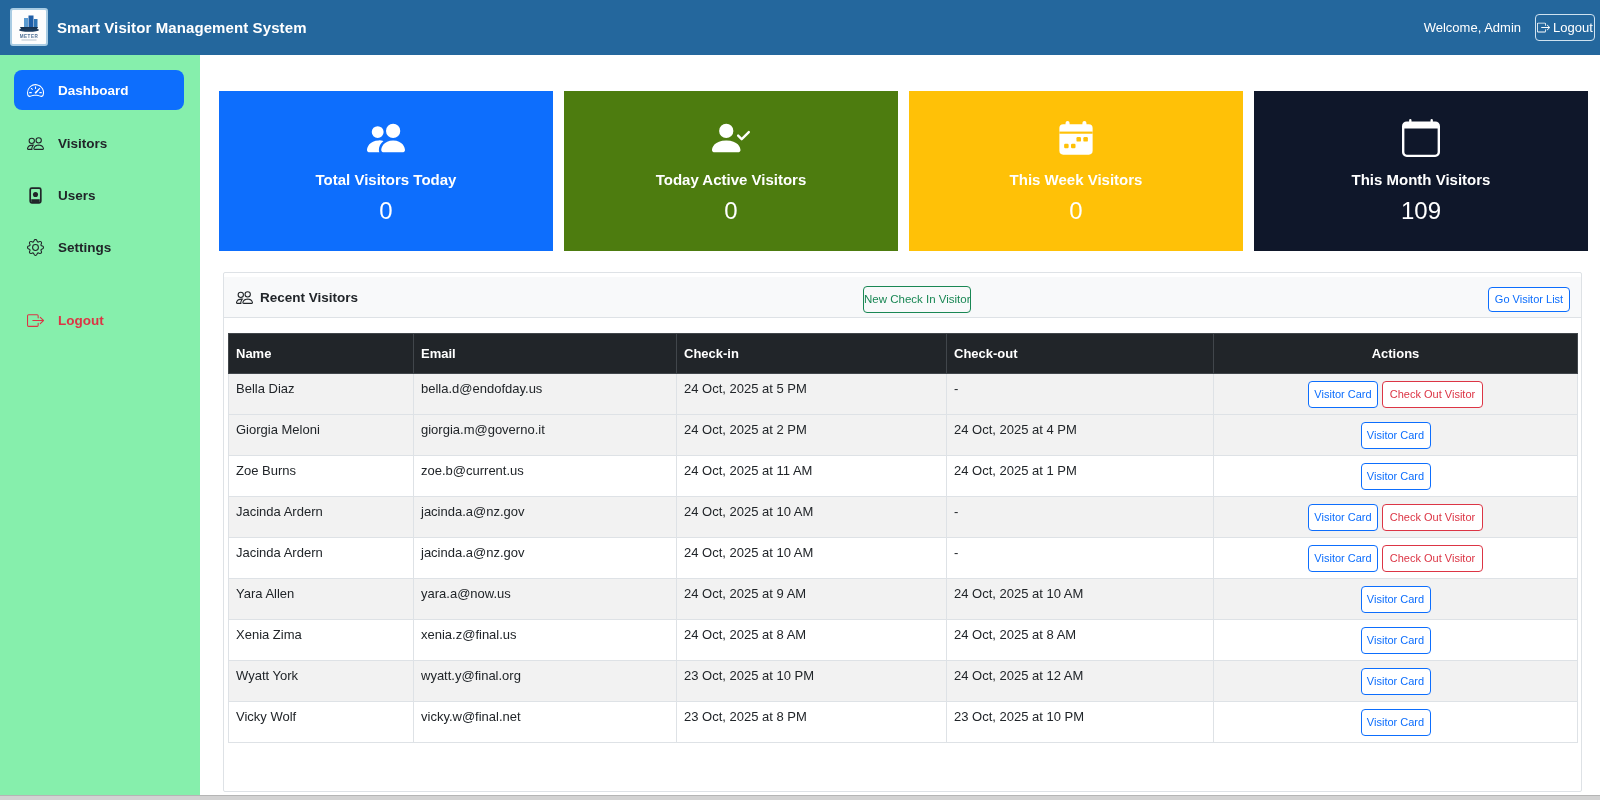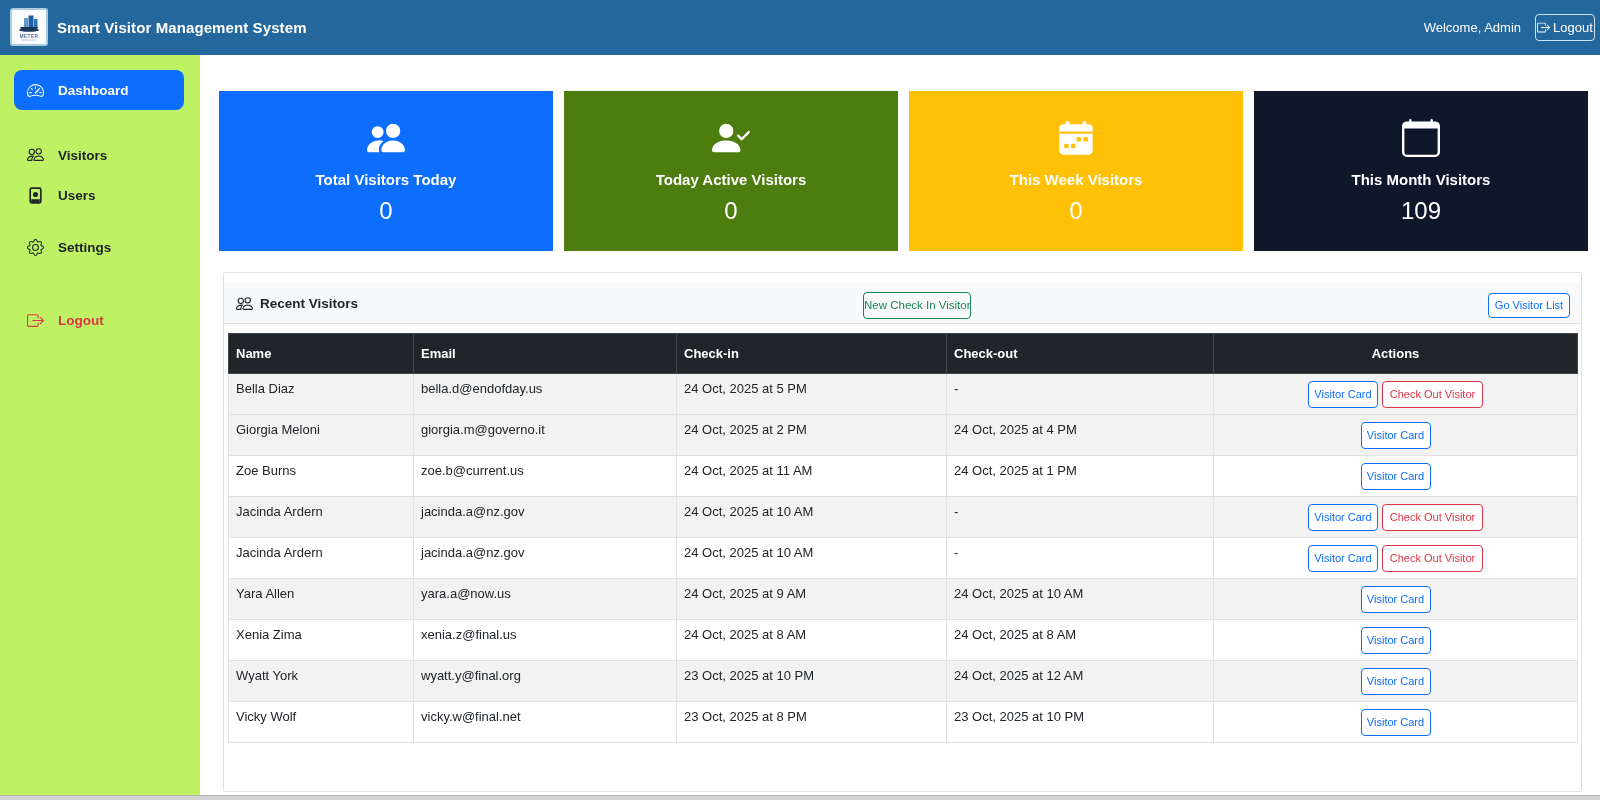--- a/index.html
+++ b/index.html
@@ -6,35 +6,35 @@
 html,body { width:1600px; height:800px; overflow:hidden; font-family:"Liberation Sans", sans-serif; background:#fff; }
 
 
 .nav { position:absolute; left:0; top:0; width:1600px; height:55px; background:#24679d; }
 .logo { position:absolute; left:10px; top:8px; width:38px; height:38px; background:#fdfdfd; border:2px solid #a9cce3; border-radius:3px; }
 .navtitle { position:absolute; left:57px; top:0; height:55px; line-height:55px; color:#fff; font-size:15px; font-weight:600; letter-spacing:0.1px; }
 .welcome { position:absolute; right:79px; top:0; height:55px; line-height:55px; color:#fff; font-size:13px; }
 .logoutbtn { position:absolute; right:5px; top:14px; width:60px; height:27px; border:1px solid #cfe2f0; border-radius:4px; color:#fff; font-size:13px; line-height:25px; text-align:center; }
 
 
-.side { position:absolute; left:0; top:55px; width:200px; height:745px; background:#bef264; }
+.side { position:absolute; left:0; top:55px; width:200px; height:745px; background:#86efac; }
 .navitem { position:absolute; left:14px; width:170px; height:40px; display:flex; align-items:center; font-size:13.5px; font-weight:600; color:#212529; }
 .navitem svg { margin-left:13px; margin-right:14px; flex:none; }
 .navitem.active { background:#0d6efd; border-radius:8px; color:#fff; }
 .navitem.logout { color:#dc3545; }
 
 
 .card1 { position:absolute; top:91px; height:160px; width:334px; color:#fff; text-align:center; }
 .card1 .icon { margin-top:28px; height:37px; }
 .card1 .t { font-size:15px; font-weight:700; margin-top:15px; }
 .card1 .n { font-size:24px; margin-top:9px; }
 
 
 .rcard { position:absolute; left:223px; top:272px; width:1359px; height:520px; background:#fff; border:1px solid #dee2e6; border-radius:2px; }
-.rhead { position:absolute; left:0; top:10px; width:100%; height:41px; background:#f8f9fa; border-bottom:1px solid #dee2e6; }
+.rhead { position:absolute; left:0; top:4px; width:100%; height:41px; background:#f8f9fa; border-bottom:1px solid #dee2e6; }
 .rtitle { position:absolute; left:12px; top:0; height:41px; display:flex; align-items:center; font-size:13.5px; font-weight:700; color:#212529; }
 .rtitle svg { margin-right:7px; }
 .btn-green { position:absolute; left:639px; top:9px; width:108px; height:27px; border:1px solid #198754; color:#198754; border-radius:4px; font-size:11.5px; text-align:center; line-height:25px; background:transparent; white-space:nowrap; }
 .btn-blue-o { position:absolute; right:11px; top:10px; width:82px; height:25px; border:1px solid #0d6efd; color:#0d6efd; border-radius:4px; font-size:11px; text-align:center; line-height:23px; background:#fff; white-space:nowrap; }
 
 
 table.vt { position:absolute; left:228px; top:333px; width:1349px; border-collapse:collapse; table-layout:fixed; font-size:13px; color:#212529; }
 table.vt th { background:#212529; color:#fff; font-weight:700; height:40px; text-align:left; padding:0 0 0 7px; border:1px solid #41464b; font-size:13px; }
 table.vt th.c { text-align:center; padding:0; }
 table.vt td { height:41px; border:1px solid #dee2e6; padding:7px 0 0 7px; background:#fff; vertical-align:top; }
@@ -68,21 +68,21 @@
       <path d="M15.854 8.354a.5.5 0 0 0 0-.708l-3-3a.5.5 0 0 0-.708.708L14.293 7.5H5.5a.5.5 0 0 0 0 1h8.793l-2.147 2.146a.5.5 0 0 0 .708.708l3-3z"></path>
     </svg>Logout</div>
 </div>
 
 <div class="side">
   <div class="navitem active" style="top:15px;">
     <svg width="17" height="17" viewBox="0 0 16 16" fill="#fff">
       <path d="M8 4a.5.5 0 0 1 .5.5V6a.5.5 0 0 1-1 0V4.5A.5.5 0 0 1 8 4zM3.732 5.732a.5.5 0 0 1 .707 0l.915.914a.5.5 0 1 1-.708.708l-.914-.915a.5.5 0 0 1 0-.707zM2 10a.5.5 0 0 1 .5-.5h1.586a.5.5 0 0 1 0 1H2.5A.5.5 0 0 1 2 10zm9.5 0a.5.5 0 0 1 .5-.5h1.5a.5.5 0 0 1 0 1H12a.5.5 0 0 1-.5-.5zm.754-4.246a.389.389 0 0 0-.527-.02L7.547 9.31a.91.91 0 1 0 1.302 1.258l3.434-4.297a.389.389 0 0 0-.029-.518z"></path>
       <path d="M0 10a8 8 0 1 1 15.547 2.661c-.442 1.253-1.845 1.602-2.932 1.25C11.309 13.488 9.475 13 8 13c-1.474 0-3.31.488-4.615.911-1.087.352-2.49.003-2.932-1.25A7.988 7.988 0 0 1 0 10zm8-7a7 7 0 0 0-6.603 9.329c.203.575.923.876 1.68.63C4.397 12.533 6.358 12 8 12s3.604.532 4.923.96c.757.245 1.477-.056 1.68-.631A7 7 0 0 0 8 3z"></path>
     </svg>Dashboard</div>
-  <div class="navitem" style="top:68px;align-items:flex-end;">
+  <div class="navitem" style="top:68px;">
     <svg width="17" height="17" viewBox="0 0 16 16" fill="#212529">
       <path d="M15 14s1 0 1-1-1-4-5-4-5 3-5 4 1 1 1 1h8zm-7.978-1A.261.261 0 0 1 7 12.996c.001-.264.167-1.03.76-1.72C8.312 10.629 9.282 10 11 10c1.717 0 2.687.63 3.24 1.276.593.69.758 1.457.76 1.72l-.008.002a.274.274 0 0 1-.014.002H7.022zM11 7a2 2 0 1 0 0-4 2 2 0 0 0 0 4zm3-2a3 3 0 1 1-6 0 3 3 0 0 1 6 0zM6.936 9.28a5.88 5.88 0 0 0-1.23-.247A7.35 7.35 0 0 0 5 9c-4 0-5 3-5 4 0 .667.333 1 1 1h4.216A2.238 2.238 0 0 1 5 13c0-1.01.377-2.042 1.09-2.904.243-.294.526-.569.846-.816zM4.92 10A5.493 5.493 0 0 0 4 13H1c0-.26.164-1.03.76-1.724.545-.636 1.492-1.256 3.16-1.275zM1.5 5.5a3 3 0 1 1 6 0 3 3 0 0 1-6 0zm3-2a2 2 0 1 0 0 4 2 2 0 0 0 0-4z"></path>
     </svg>Visitors</div>
   <div class="navitem" style="top:120px;">
     <svg width="17" height="17" viewBox="0 0 16 16">
       <rect x="3" y="1" width="10" height="14" rx="1.5" fill="none" stroke="#212529" stroke-width="1.6"></rect>
       <circle cx="8" cy="7" r="2.4" fill="#212529"></circle>
       <rect x="4" y="11.5" width="8" height="2.6" fill="#212529"></rect>
     </svg>Users</div>
   <div class="navitem" style="top:172px;">

